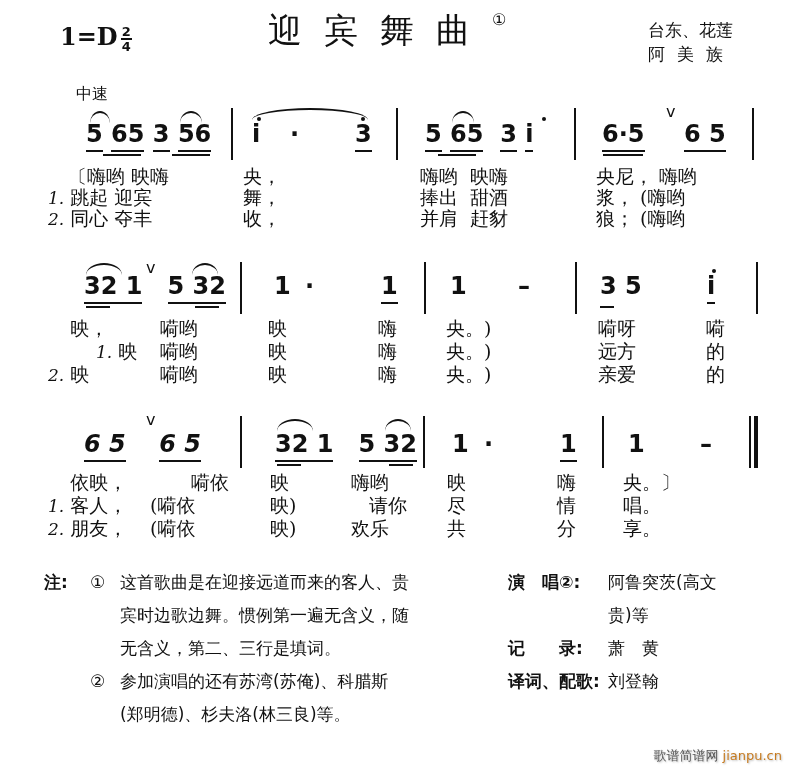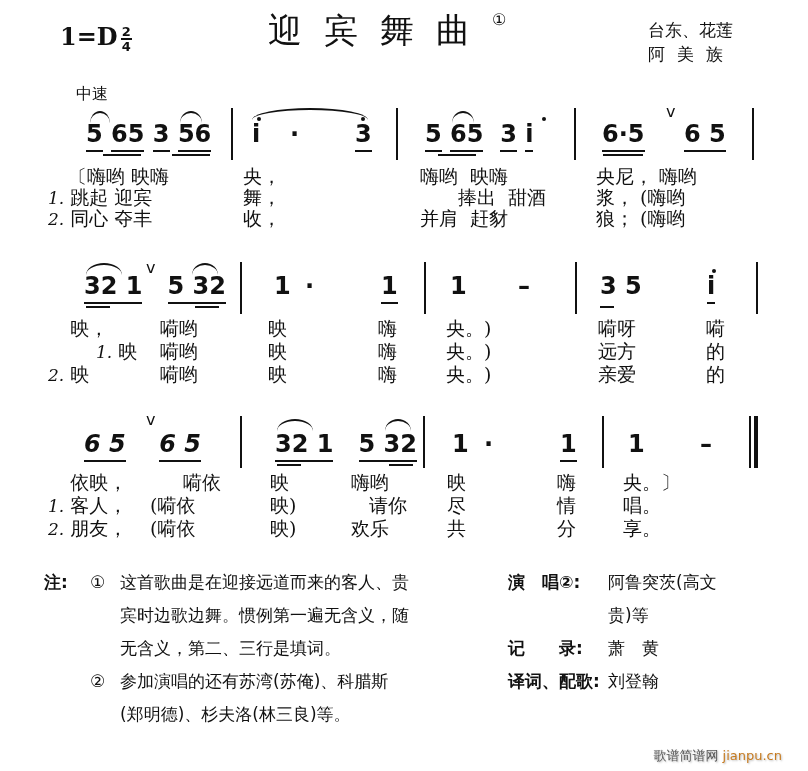--- a/index.html
+++ b/index.html
@@ -73,21 +73,21 @@
   <div class="abs note" style="left:684px;top:120px;"><span class="ul1">6 5</span></div>
   <div class="bar" style="left:752px;top:108px;height:52px;"></div>
 
   <div class="lyr" style="left:68px;top:166px;"><span class="vn"></span><span>〔嗨哟 映嗨</span></div>
   <div class="lyr" style="left:48px;top:187px;"><span class="vn">1.</span> <span>跳起 迎宾</span></div>
   <div class="lyr" style="left:48px;top:208px;"><span class="vn">2.</span> <span>同心 夺丰</span></div>
   <div class="lyr" style="left:243px;top:166px;">央，</div>
   <div class="lyr" style="left:243px;top:187px;">舞，</div>
   <div class="lyr" style="left:243px;top:208px;">收，</div>
   <div class="lyr" style="left:420px;top:166px;">嗨哟  映嗨</div>
-  <div class="lyr" style="left:420px;top:187px;margin-left:38px;">捧出  甜酒</div>
+  <div class="lyr" style="left:420px;top:187px;">捧出  甜酒</div>
   <div class="lyr" style="left:420px;top:208px;">并肩  赶豺</div>
   <div class="lyr" style="left:596px;top:166px;">央尼， 嗨哟</div>
   <div class="lyr" style="left:596px;top:187px;">浆， (嗨哟</div>
   <div class="lyr" style="left:596px;top:208px;">狼； (嗨哟</div>
 </div>
 
 <div>
   <div class="slur" style="left:86px;top:263px;width:36px;"></div>
   <div class="breath" style="left:146px;top:258px;">v</div>
   <div class="slur" style="left:192px;top:263px;width:26px;"></div>
@@ -152,21 +152,21 @@
   <div class="abs note" style="left:560px;top:430px;"><span class="ul1">1</span></div>
   <div class="bar" style="left:602px;top:416px;height:52px;"></div>
   <div class="abs note" style="left:628px;top:430px;">1</div>
   <div class="abs note" style="left:700px;top:430px;">–</div>
   <div class="bar" style="left:749px;top:416px;height:52px;"></div>
   <div class="bar" style="left:754px;top:416px;height:52px;width:4px;"></div>
 
   <div class="lyr" style="left:48px;top:472px;"><span class="vn" style="visibility:hidden">1.</span> <span>依映，</span></div>
   <div class="lyr" style="left:48px;top:495px;"><span class="vn">1.</span> <span>客人，</span></div>
   <div class="lyr" style="left:48px;top:518px;"><span class="vn">2.</span> <span>朋友，</span></div>
-  <div class="lyr" style="left:137px;top:472px;padding-left:46px;">嗬依</div>
+  <div class="lyr" style="left:145px;top:472px;padding-left:46px;">嗬依</div>
   <div class="lyr" style="left:150px;top:495px;">(嗬依</div>
   <div class="lyr" style="left:150px;top:518px;">(嗬依</div>
   <div class="lyr" style="left:270px;top:472px;">映</div>
   <div class="lyr" style="left:270px;top:495px;">映)</div>
   <div class="lyr" style="left:270px;top:518px;">映)</div>
   <div class="lyr" style="left:351px;top:472px;">嗨哟</div>
   <div class="lyr" style="left:369px;top:495px;">请你</div>
   <div class="lyr" style="left:351px;top:518px;">欢乐</div>
   <div class="lyr" style="left:447px;top:472px;">映</div>
   <div class="lyr" style="left:447px;top:495px;">尽</div>

